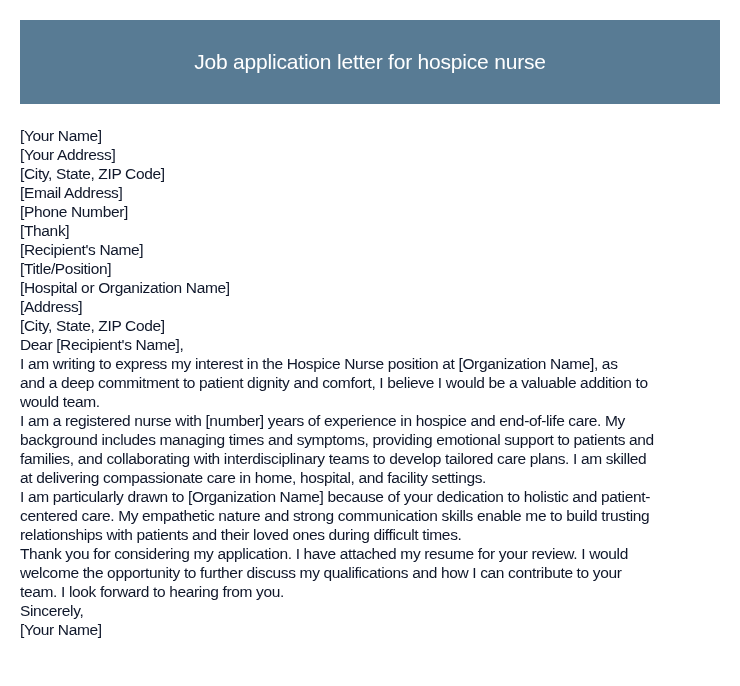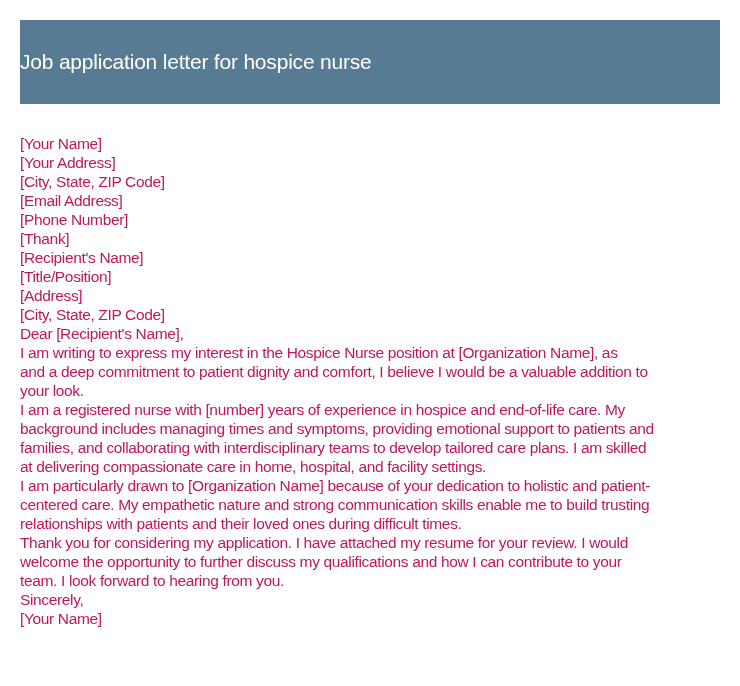--- a/index.html
+++ b/index.html
@@ -1,55 +1,56 @@
 <!DOCTYPE html>
 <html><head>
 <meta charset="utf-8">
 <style>
   html, body { margin: 0; padding: 0; background: #ffffff; }
   body { width: 740px; height: 686px; position: relative; overflow: hidden; }
   .header {
     position: absolute; left: 20px; top: 20px; width: 700px; height: 84px;
-    background: #587b94; display: flex; align-items: center; justify-content: flex-start;
+    background: #587b94; display: flex; align-items: center; justify-content: center;
   }
   .header h1 {
     margin: 0; color: #ffffff; font-family: "Liberation Sans", sans-serif;
     font-weight: normal; font-size: 21px; letter-spacing: -0.2px;
   }
   .letter {
-    position: absolute; left: 20px; top: 134px; width: 710px;
+    position: absolute; left: 20px; top: 126px; width: 710px;
     font-family: "Liberation Sans", sans-serif; font-size: 15.5px; line-height: 19px;
-    color: #be185d; letter-spacing: -0.35px;
+    color: #0f172a; letter-spacing: -0.35px;
   }
   .line { white-space: nowrap; display: block; }
 </style>
 </head>
 <body>
 
 <div class="header">
   <h1>Job application letter for hospice nurse</h1>
 </div>
 
 <div class="letter">
   <span class="line">[Your Name]</span>
   <span class="line">[Your Address]</span>
   <span class="line">[City, State, ZIP Code]</span>
   <span class="line">[Email Address]</span>
   <span class="line">[Phone Number]</span>
   <span class="line">[Thank]</span>
   <span class="line">[Recipient's Name]</span>
   <span class="line">[Title/Position]</span>
+  <span class="line">[Hospital or Organization Name]</span>
   <span class="line">[Address]</span>
   <span class="line">[City, State, ZIP Code]</span>
   <span class="line">Dear [Recipient's Name],</span>
 
   <div>
     <span class="line">I am writing to express my interest in the Hospice Nurse position at [Organization Name], as</span>
     <span class="line">and a deep commitment to patient dignity and comfort, I believe I would be a valuable addition to</span>
-    <span class="line">your look.</span>
+    <span class="line">would team.</span>
   </div>
   <div>
     <span class="line">I am a registered nurse with [number] years of experience in hospice and end-of-life care. My</span>
     <span class="line">background includes managing times and symptoms, providing emotional support to patients and</span>
     <span class="line">families, and collaborating with interdisciplinary teams to develop tailored care plans. I am skilled</span>
     <span class="line">at delivering compassionate care in home, hospital, and facility settings.</span>
   </div>
   <div>
     <span class="line">I am particularly drawn to [Organization Name] because of your dedication to holistic and patient-</span>
     <span class="line">centered care. My empathetic nature and strong communication skills enable me to build trusting</span>

